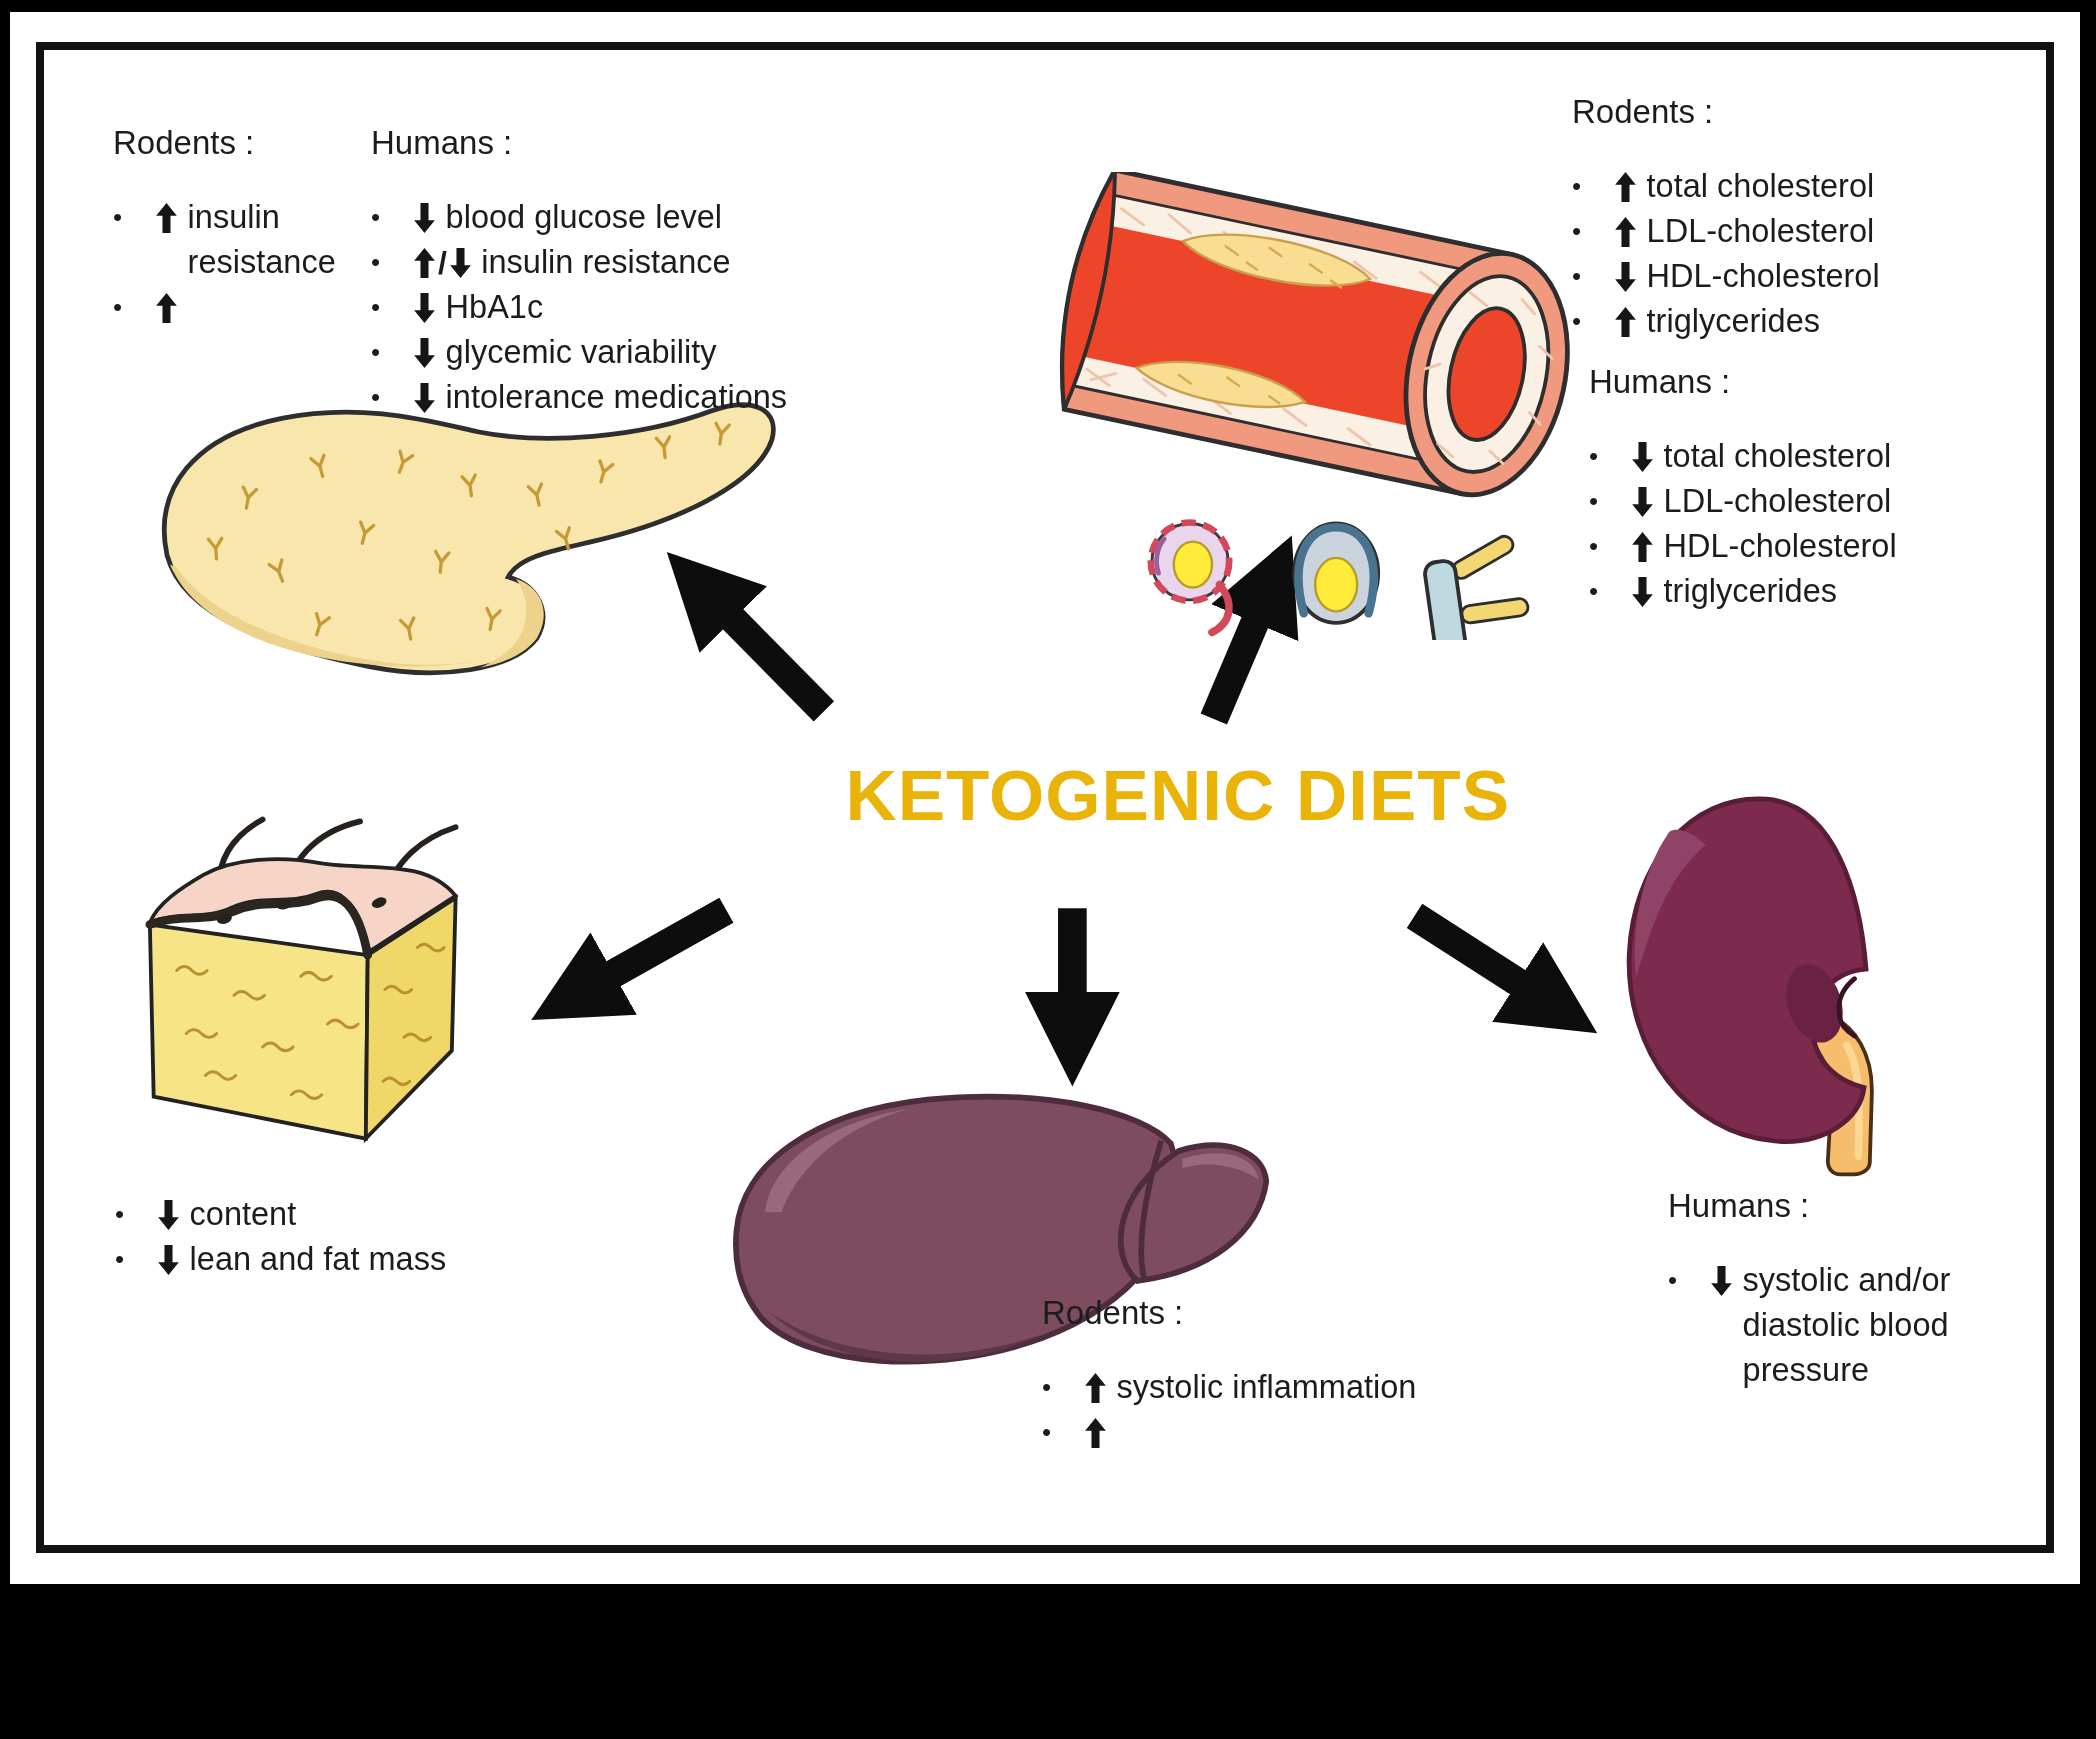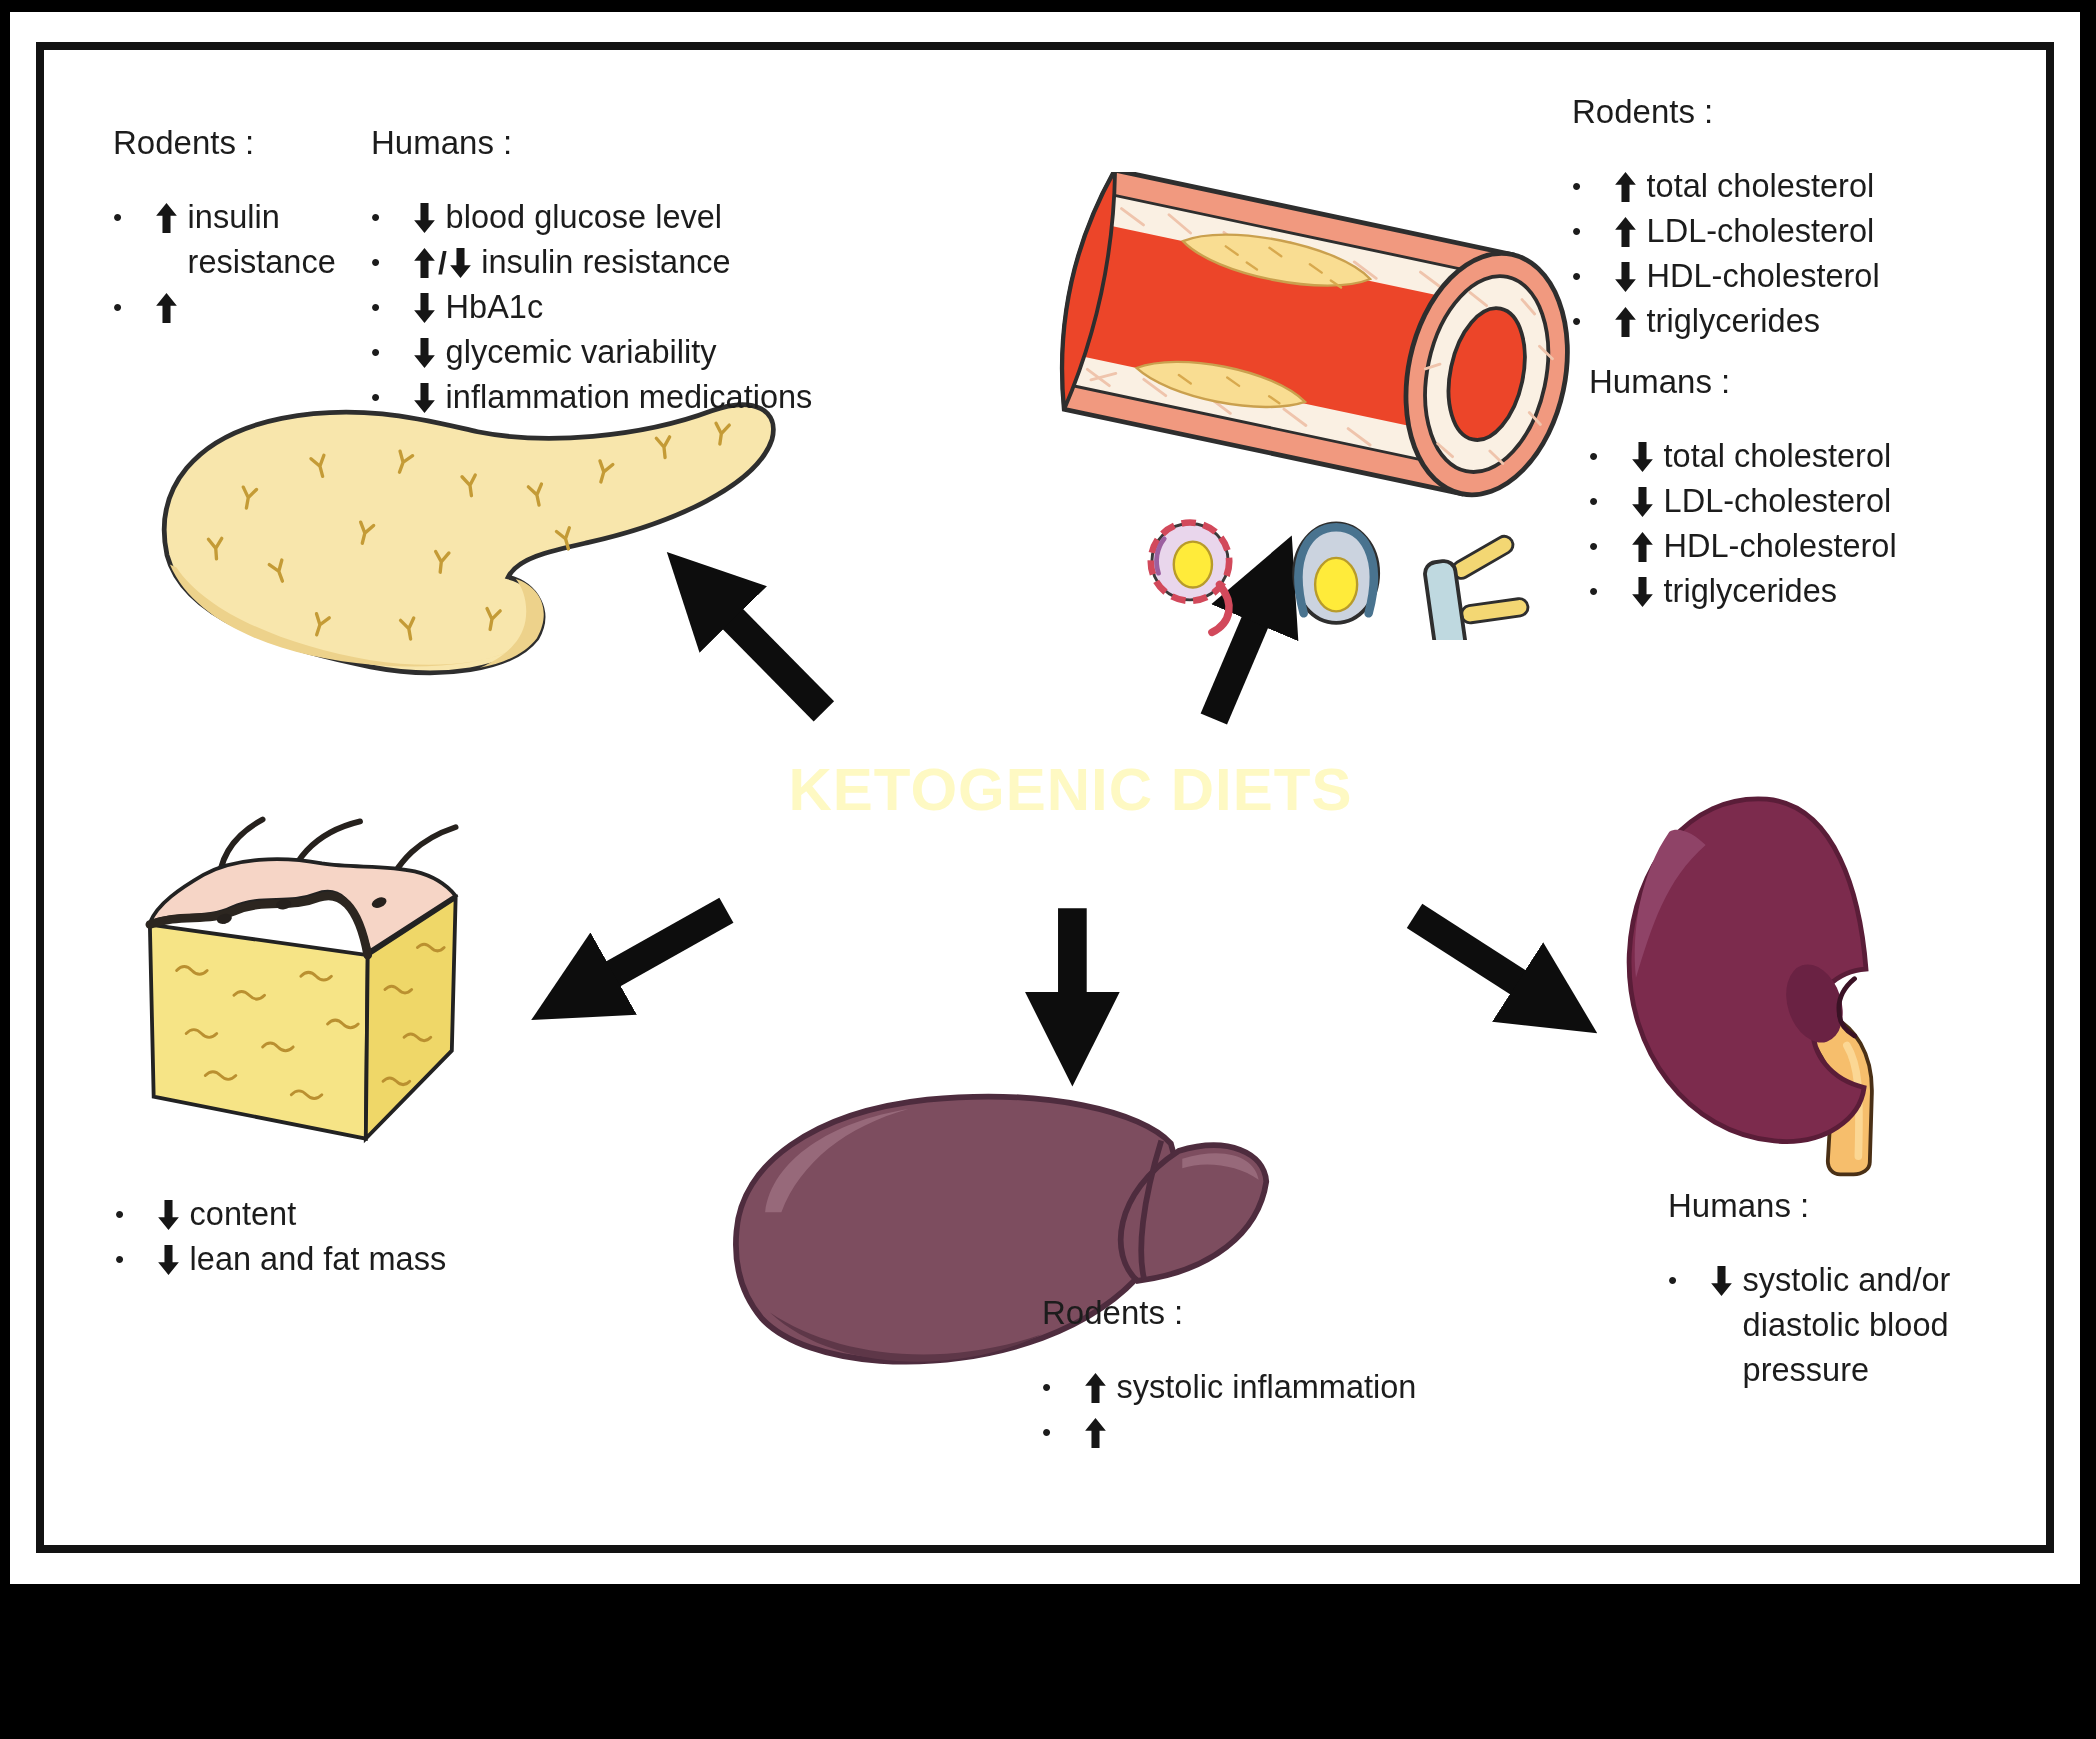--- a/index.html
+++ b/index.html
@@ -11,22 +11,22 @@
   .arrows-overlay{position:absolute;left:0;top:0;width:2096px;height:1740px;pointer-events:none;}
   .tb{position:absolute;}
   .hd{font-size:33px;line-height:42px;color:#1c1c1c;}
   .tb ul{list-style:none;margin:31px 0 0 0;padding:0;}
   .tb li{display:flex;align-items:flex-start;}
   .blt{flex:0 0 42px;width:42px;font-size:26px;line-height:45px;}
   .arw{flex:0 0 auto;display:flex;align-items:flex-start;margin:6.7px 9.6px 0 0;}
   .ai{height:32px;width:23px;fill:#161616;}
   .slash{font-size:32px;font-weight:700;line-height:32.5px;margin:0 1.9px;}
   .txt{font-size:32.5px;line-height:45px;}
-  .title{position:absolute;left:631px;top:755px;width:879px;text-align:center;
-         font-size:60px;font-weight:700;letter-spacing:1px;color:#fef9c3;white-space:nowrap;}
+  .title{position:absolute;left:631px;top:755px;width:879px;text-align:right;
+         font-size:71px;font-weight:700;letter-spacing:1px;color:#eab308;white-space:nowrap;}
 </style>
 </head>
 <body>
 
 <div id="stage">
   <div class="page"></div>
   <div class="frame"></div>
 
   <svg class="arrows-overlay" viewBox="0 0 2193 1820">
     <defs>
@@ -228,21 +228,21 @@
           </span>
           <span class="txt">glycemic variability</span>
         </li>
         <li>
           <span class="blt">•</span>
           <span class="arw">
             <svg class="ai" viewBox="0 0 20 26">
               <path d="M10 26 L1 15 L6.5 15 L6.5 0 L13.5 0 L13.5 15 L19 15 Z"></path>
             </svg>
           </span>
-          <span class="txt">inflammation medications</span>
+          <span class="txt">intolerance medications</span>
         </li>
       </ul>
   </div>
 
   <div class="tb" style="left:1572px;top:91px;width:478px">
     <div class="hd">Rodents :</div>
     <ul>
         <li>
           <span class="blt">•</span>
           <span class="arw">

